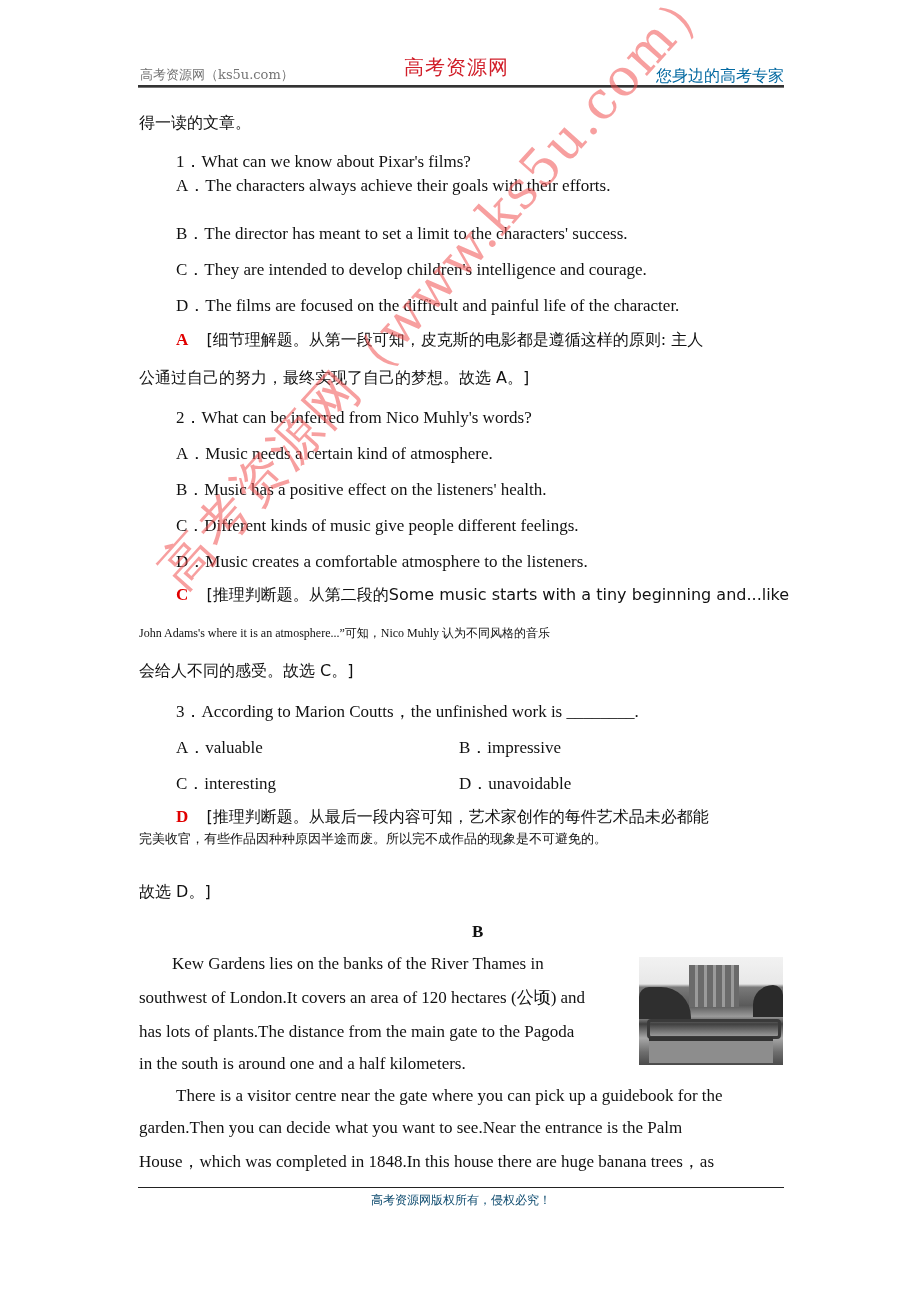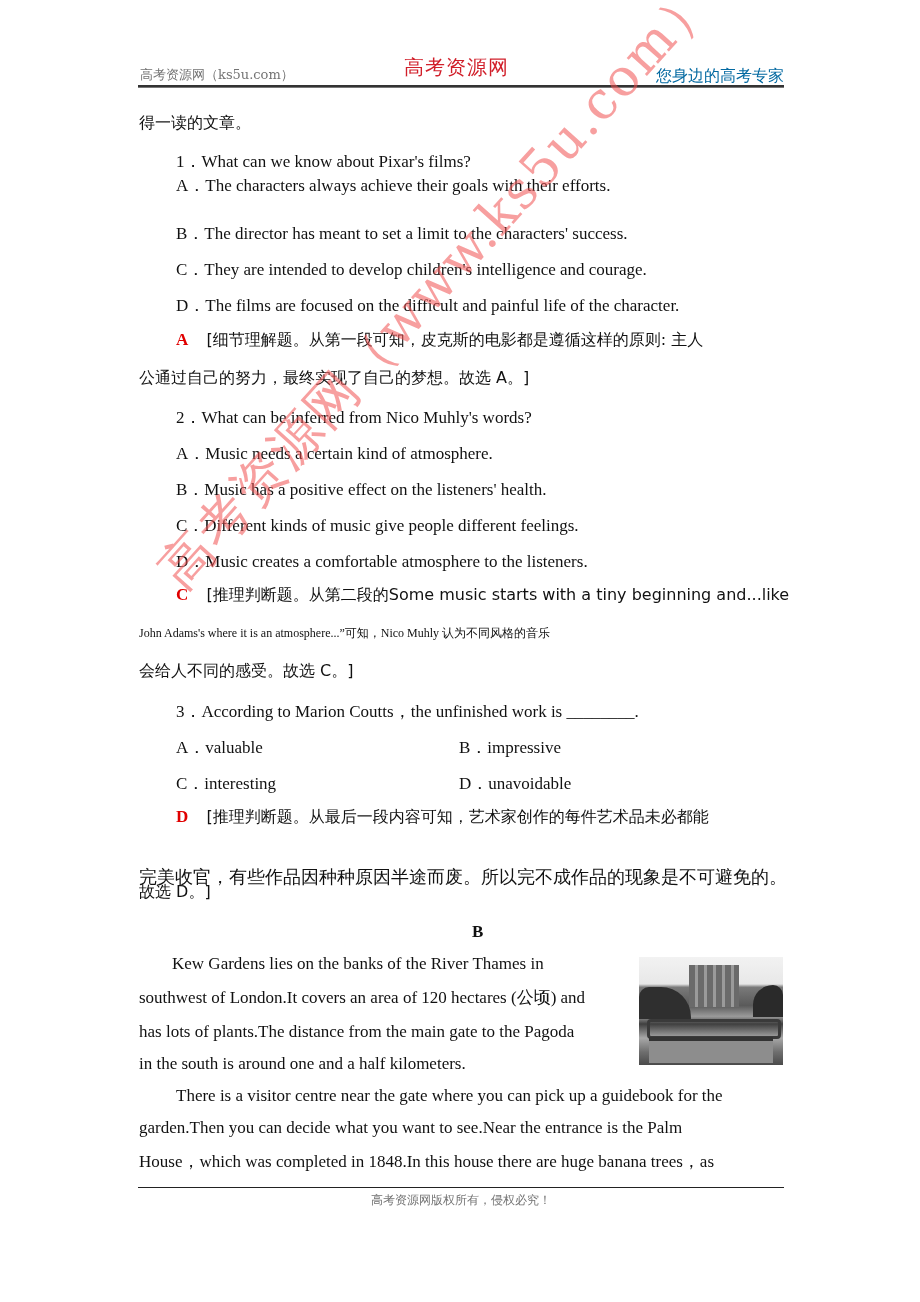--- a/index.html
+++ b/index.html
@@ -45,21 +45,21 @@
     .photo .tree-l { position:absolute; left:0; top:30px; width:52px; height:32px; background:#2f2f2f; border-radius: 10px 30px 0 0; }
     .photo .tree-r { position:absolute; right:0; top:28px; width:30px; height:32px; background:#2a2a2a; border-radius: 20px 10px 0 0; }
     .photo .hedge { position:absolute; left:8px; top:62px; width:128px; height:14px; border:3px solid #3a3a3a; border-radius: 4px; }
     .photo .pool { position:absolute; left:10px; top:80px; width:124px; height:22px; background:#8d8d8d; border-top:4px solid #333; }
     .footer-rule {
       position: absolute; left: 138px; top: 1187px; width: 646px; height: 0;
       border-top: 1px solid #222;
     }
     .footer {
       position: absolute; left: 138px; top: 1192px; width: 646px; text-align: center;
-      font-size: 12px; color: #737373; font-family: "DejaVu Serif", serif;
+      font-size: 12px; color: #0c4a6e; font-family: "DejaVu Serif", serif;
     }
     .watermark {
       position: absolute; left: 170px; top: 545px; transform-origin: left center;
       transform: rotate(-48deg);
       font-size: 52px; color: rgba(240, 80, 80, 0.55); white-space: nowrap;
       font-family: "DejaVu Serif", serif; pointer-events: none; letter-spacing: 2px;
     }
   </style>
 </head>
 <body>
@@ -98,21 +98,21 @@
 
 <div class="line" style="left:176px; top:702px;">3．According to Marion Coutts，the unfinished work is ________.</div>
 <div class="line" style="left:176px; top:738px;">A．valuable</div>
 <div class="line" style="left:459px; top:738px;">B．impressive</div>
 <div class="line" style="left:176px; top:774px;">C．interesting</div>
 <div class="line" style="left:459px; top:774px;text-align:center;">D．unavoidable</div>
 <div class="line" style="left:176px; top:807px;">
   <span class="ans">D</span>
   <span class="cn" style="margin-left:14px;">[推理判断题。从最后一段内容可知，艺术家创作的每件艺术品未必都能</span>
 </div>
-<div class="line cn" style="left:139px; top:867px; font-size:18px;">完美收官，有些作品因种种原因半途而废。所以完不成作品的现象是不可避免的。</div>
+<div class="line cn" style="left:139px; top:829px; font-size:13px;">完美收官，有些作品因种种原因半途而废。所以完不成作品的现象是不可避免的。</div>
 <div class="line cn" style="left:139px; top:882px;">故选 D。]</div>
 
 <div class="line sec-title" style="left:472px; top:922px;">B</div>
 <div class="line" style="left:172px; top:954px;">Kew Gardens lies on the banks of the River Thames in</div>
 <div class="line" style="left:139px; top:988px;">southwest of London.It covers an area of 120 hectares (公顷) and</div>
 <div class="line" style="left:139px; top:1022px;">has lots of plants.The distance from the main gate to the Pagoda</div>
 <div class="line" style="left:139px; top:1054px;">in the south is around one and a half kilometers.</div>
 
 <div class="photo" title="Kew Palace with formal garden and pond (black and white photo)">
   <div class="bldg"></div>

